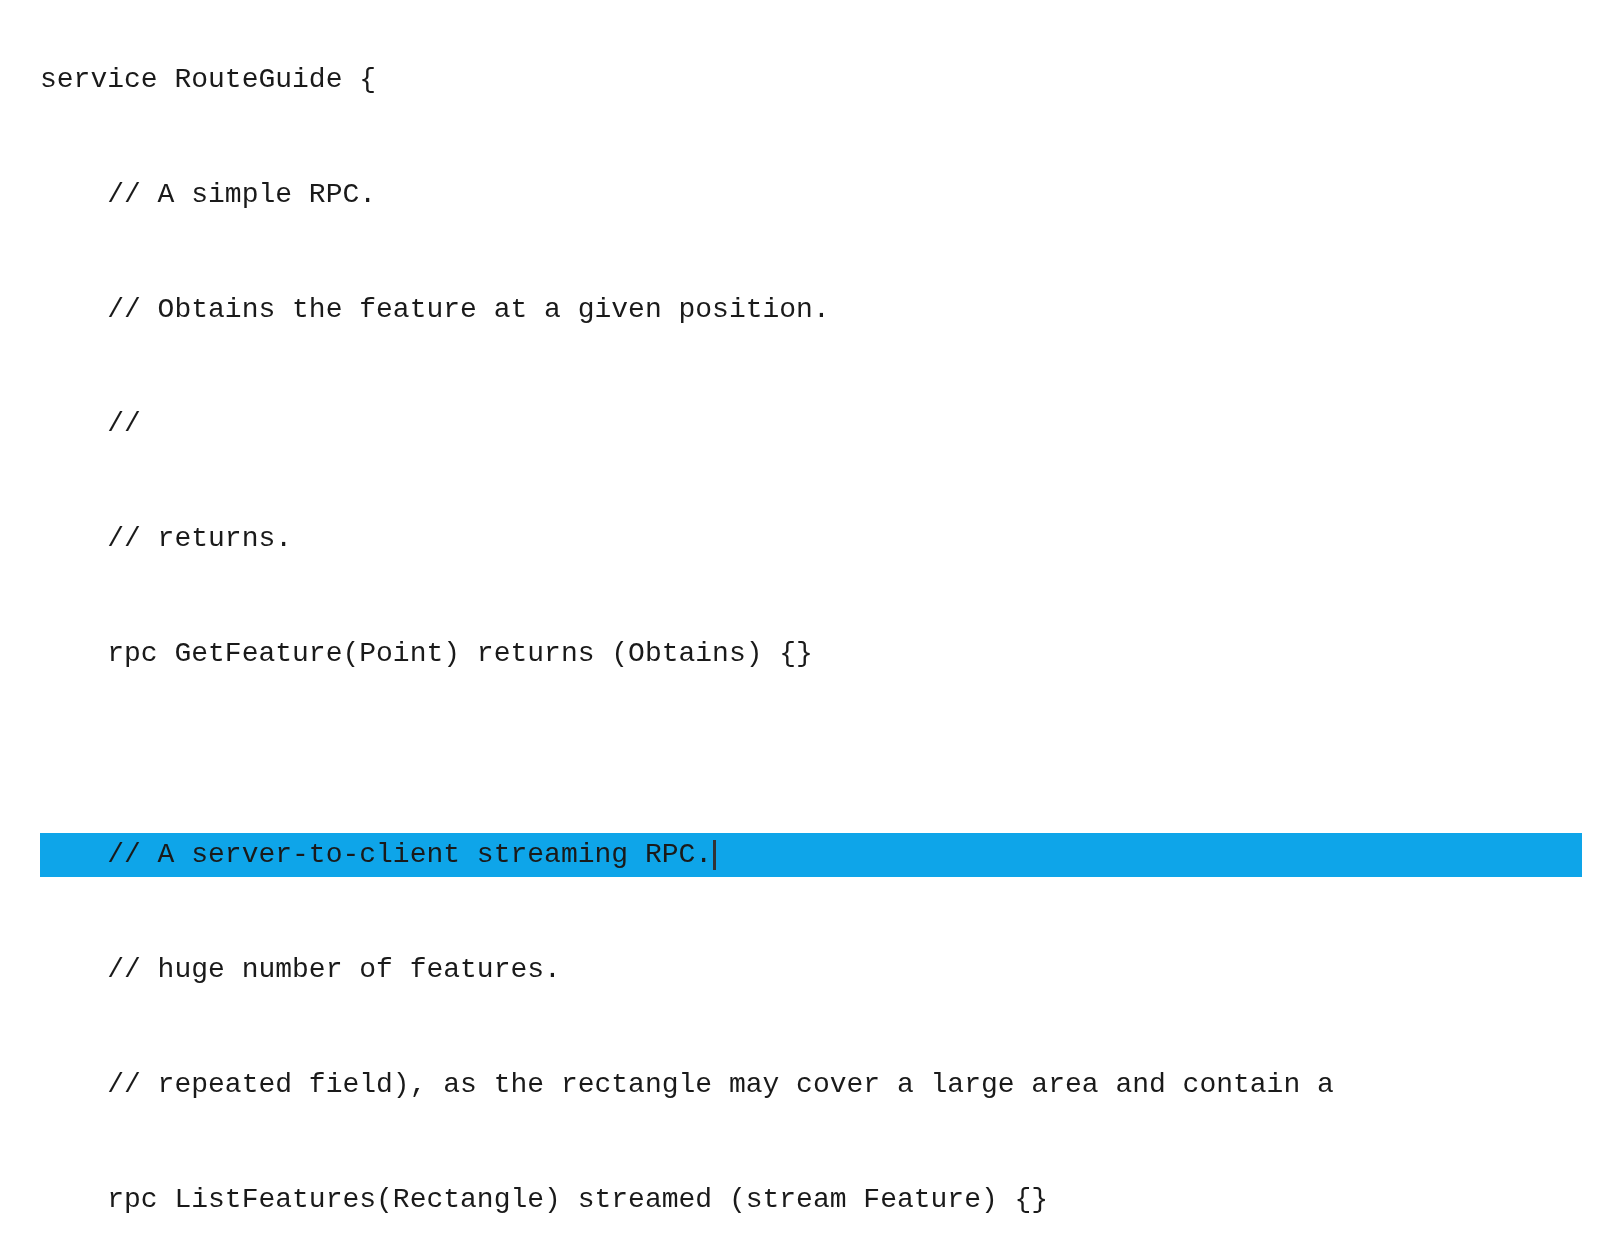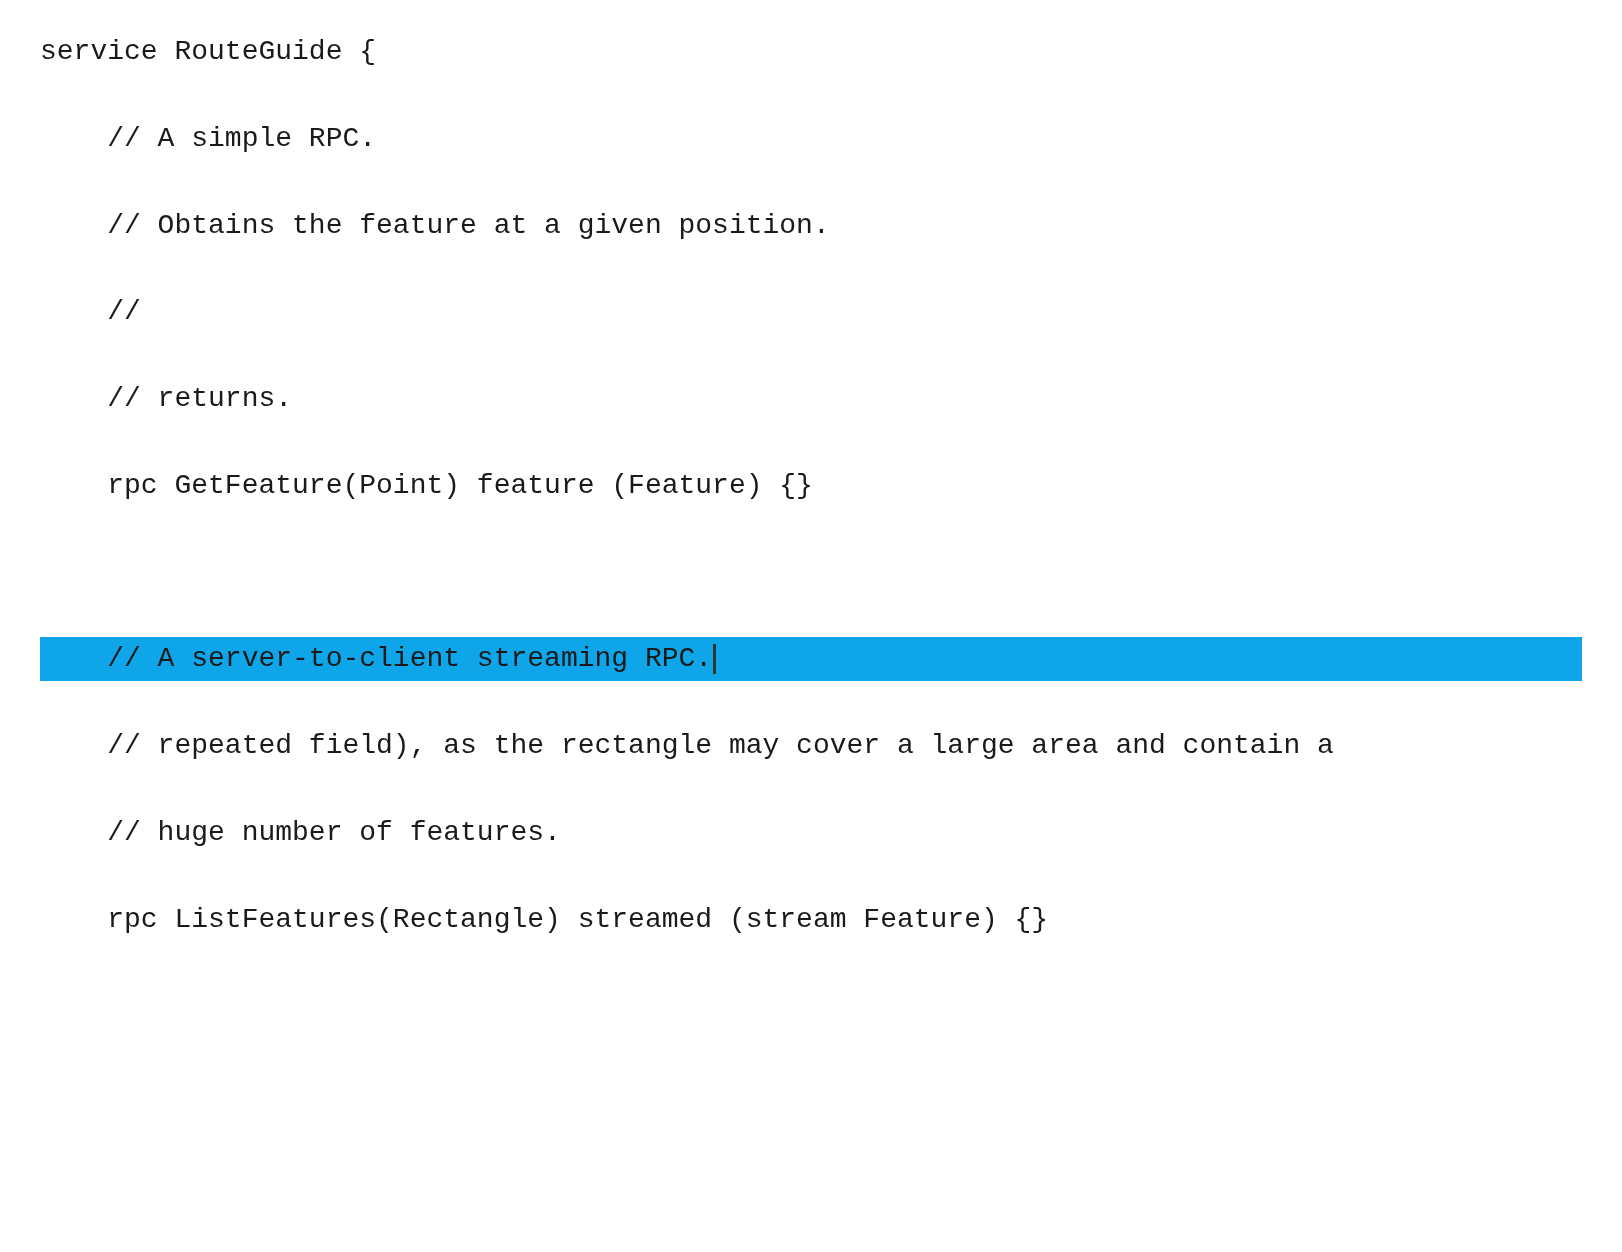--- a/index.html
+++ b/index.html
@@ -19,20 +19,21 @@
 
     .code-block {
       white-space: pre;
       background: #ffffff;
       width: 100%;
     }
 
     .line {
       display: block;
       padding: 0 0;
+      margin-top: 28px;
     }
 
     .line-highlighted {
       display: block;
       background-color: #0ea5e9;
       padding: 0 0;
     }
 
     .cursor {
       display: inline-block;
@@ -44,25 +45,25 @@
     }
   </style>
 </head>
 <body>
 
 <div class="code-block"><span class="line">service RouteGuide {</span>
 <span class="line">    // A simple RPC.</span>
 <span class="line">    // Obtains the feature at a given position.</span>
 <span class="line">    //</span>
 <span class="line">    // returns.</span>
-<span class="line">    rpc GetFeature(Point) feature (Feature) {}</span>
+<span class="line">    rpc GetFeature(Point) returns (Obtains) {}</span>
 <span class="line">&nbsp;</span>
 <span class="line-highlighted">    // A server-to-client streaming RPC.<span class="cursor"></span></span>
+<span class="line">    // huge number of features.</span>
 <span class="line">    // repeated field), as the rectangle may cover a large area and contain a</span>
-<span class="line">    // huge number of features.</span>
 <span class="line">    rpc ListFeatures(Rectangle) streamed (stream Feature) {}</span>
 <span class="line">&nbsp;</span>
 
 
 
 
 
 
 
 

